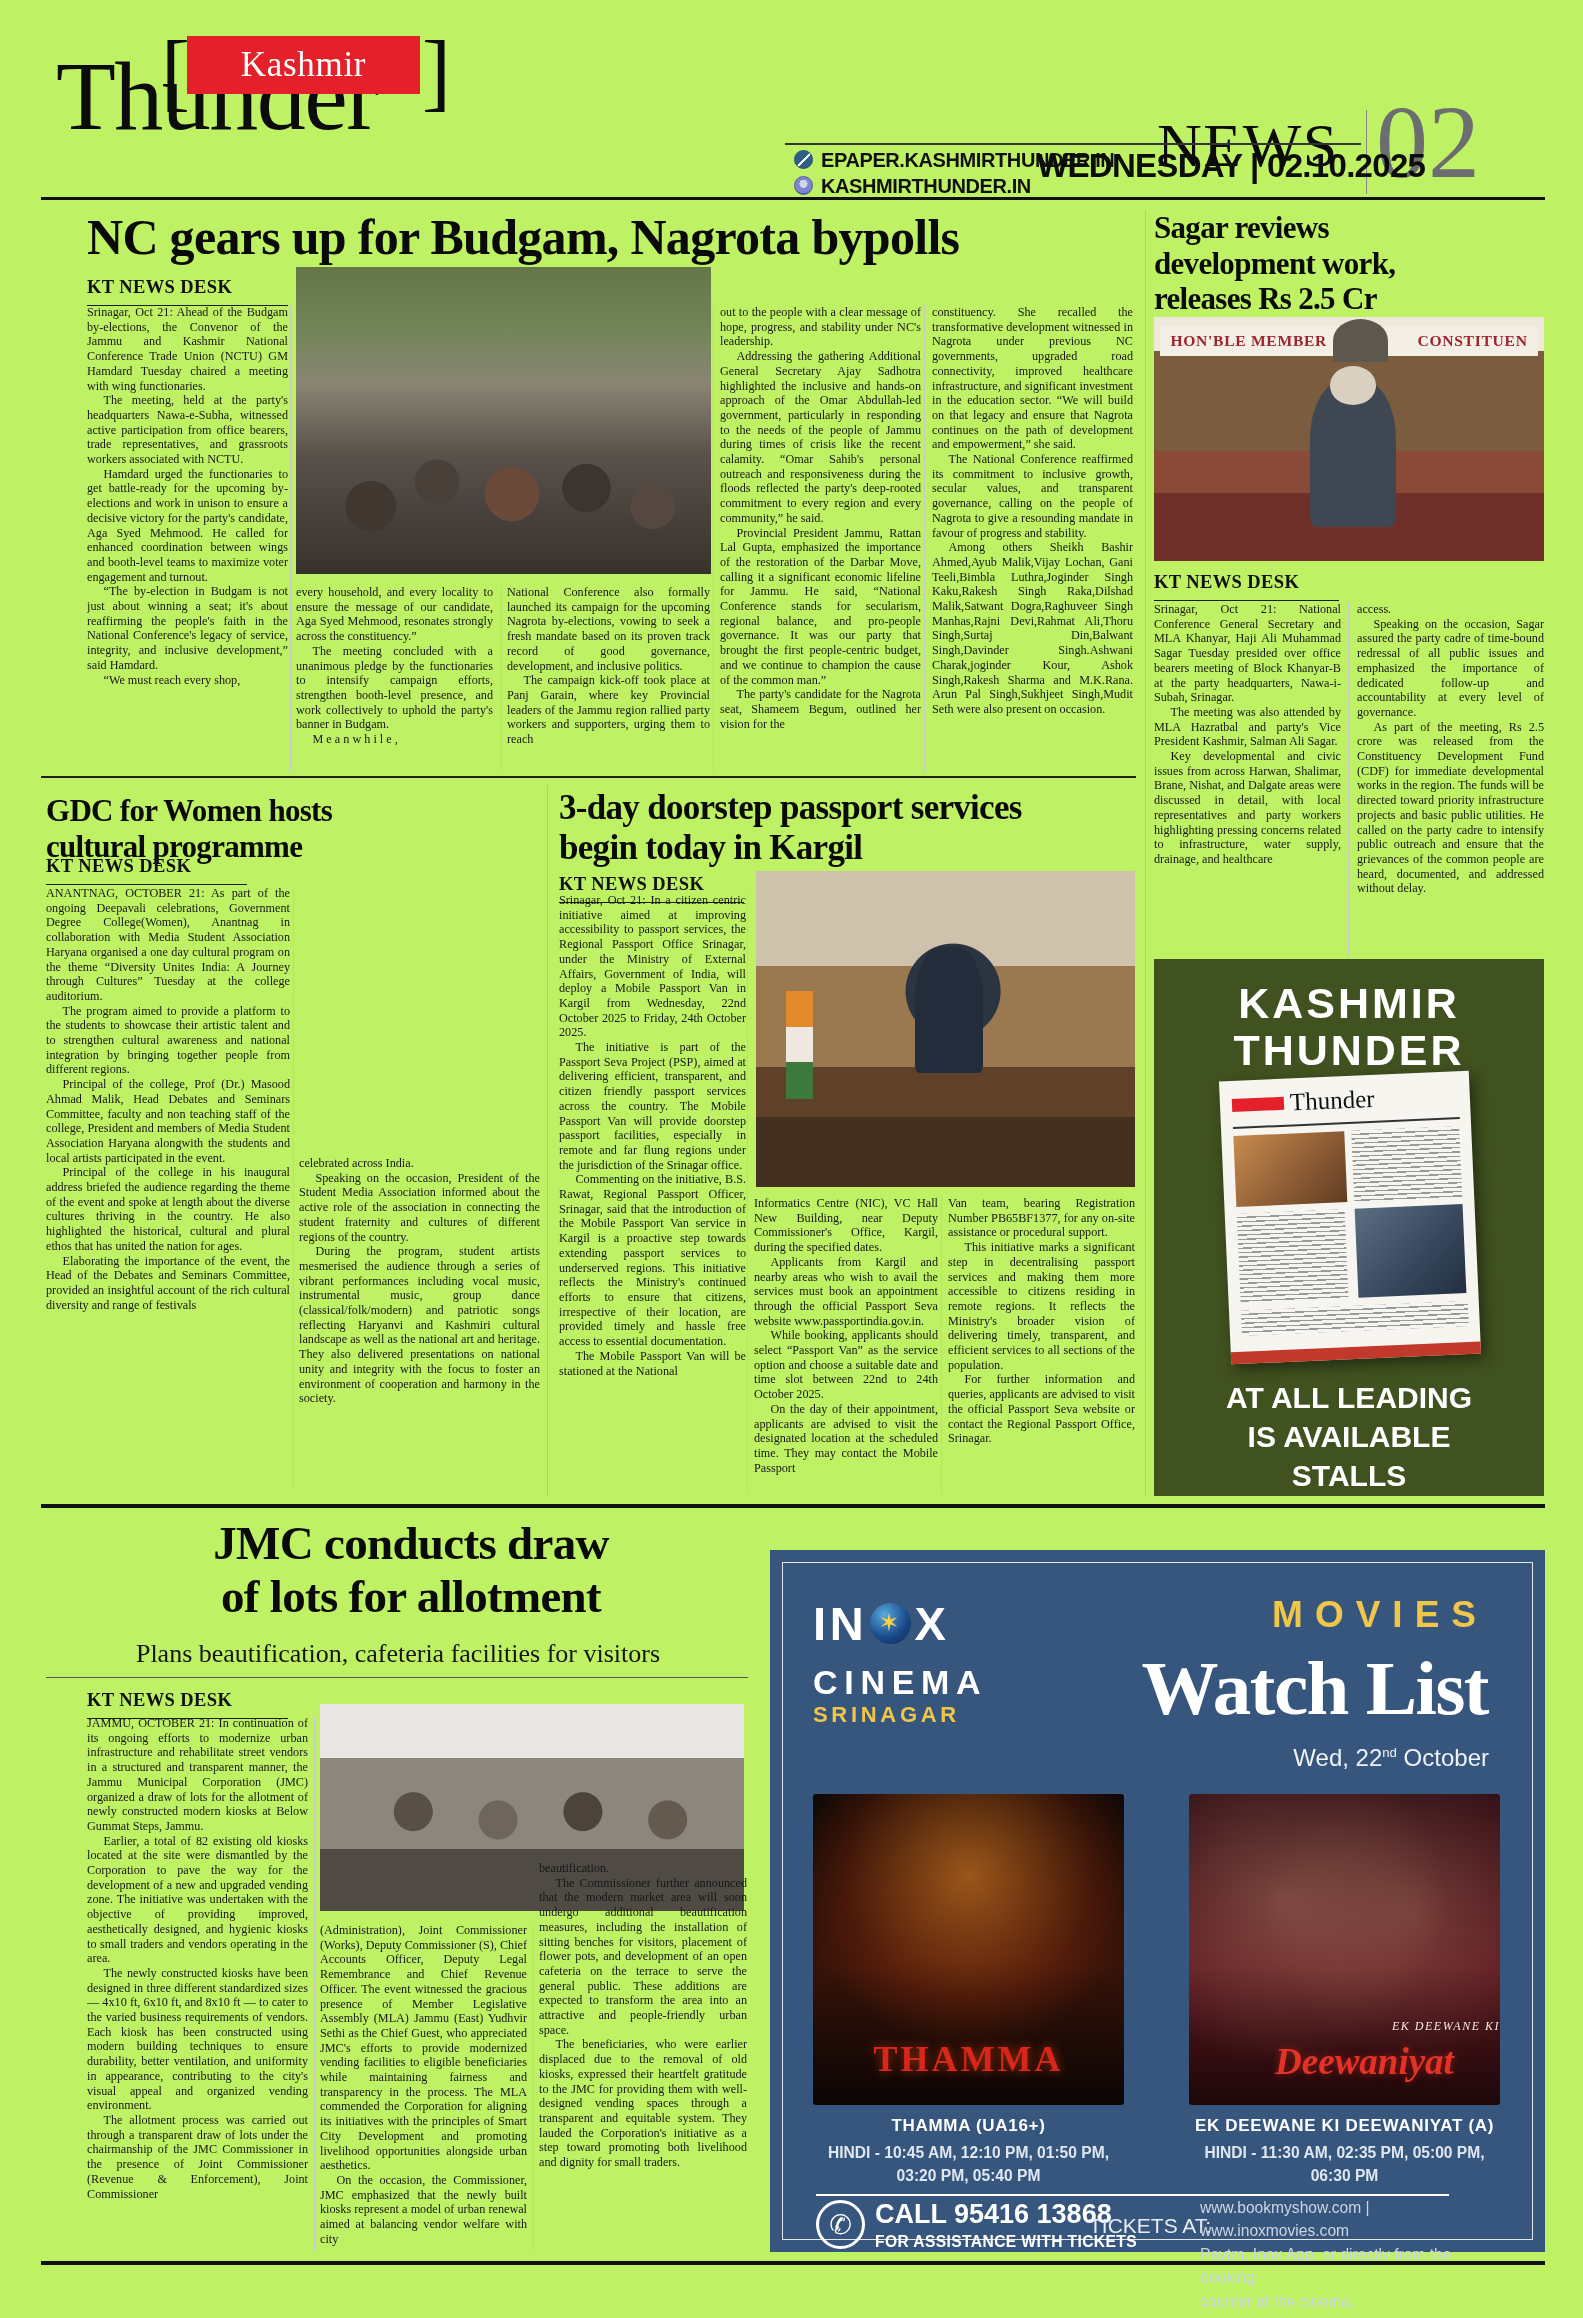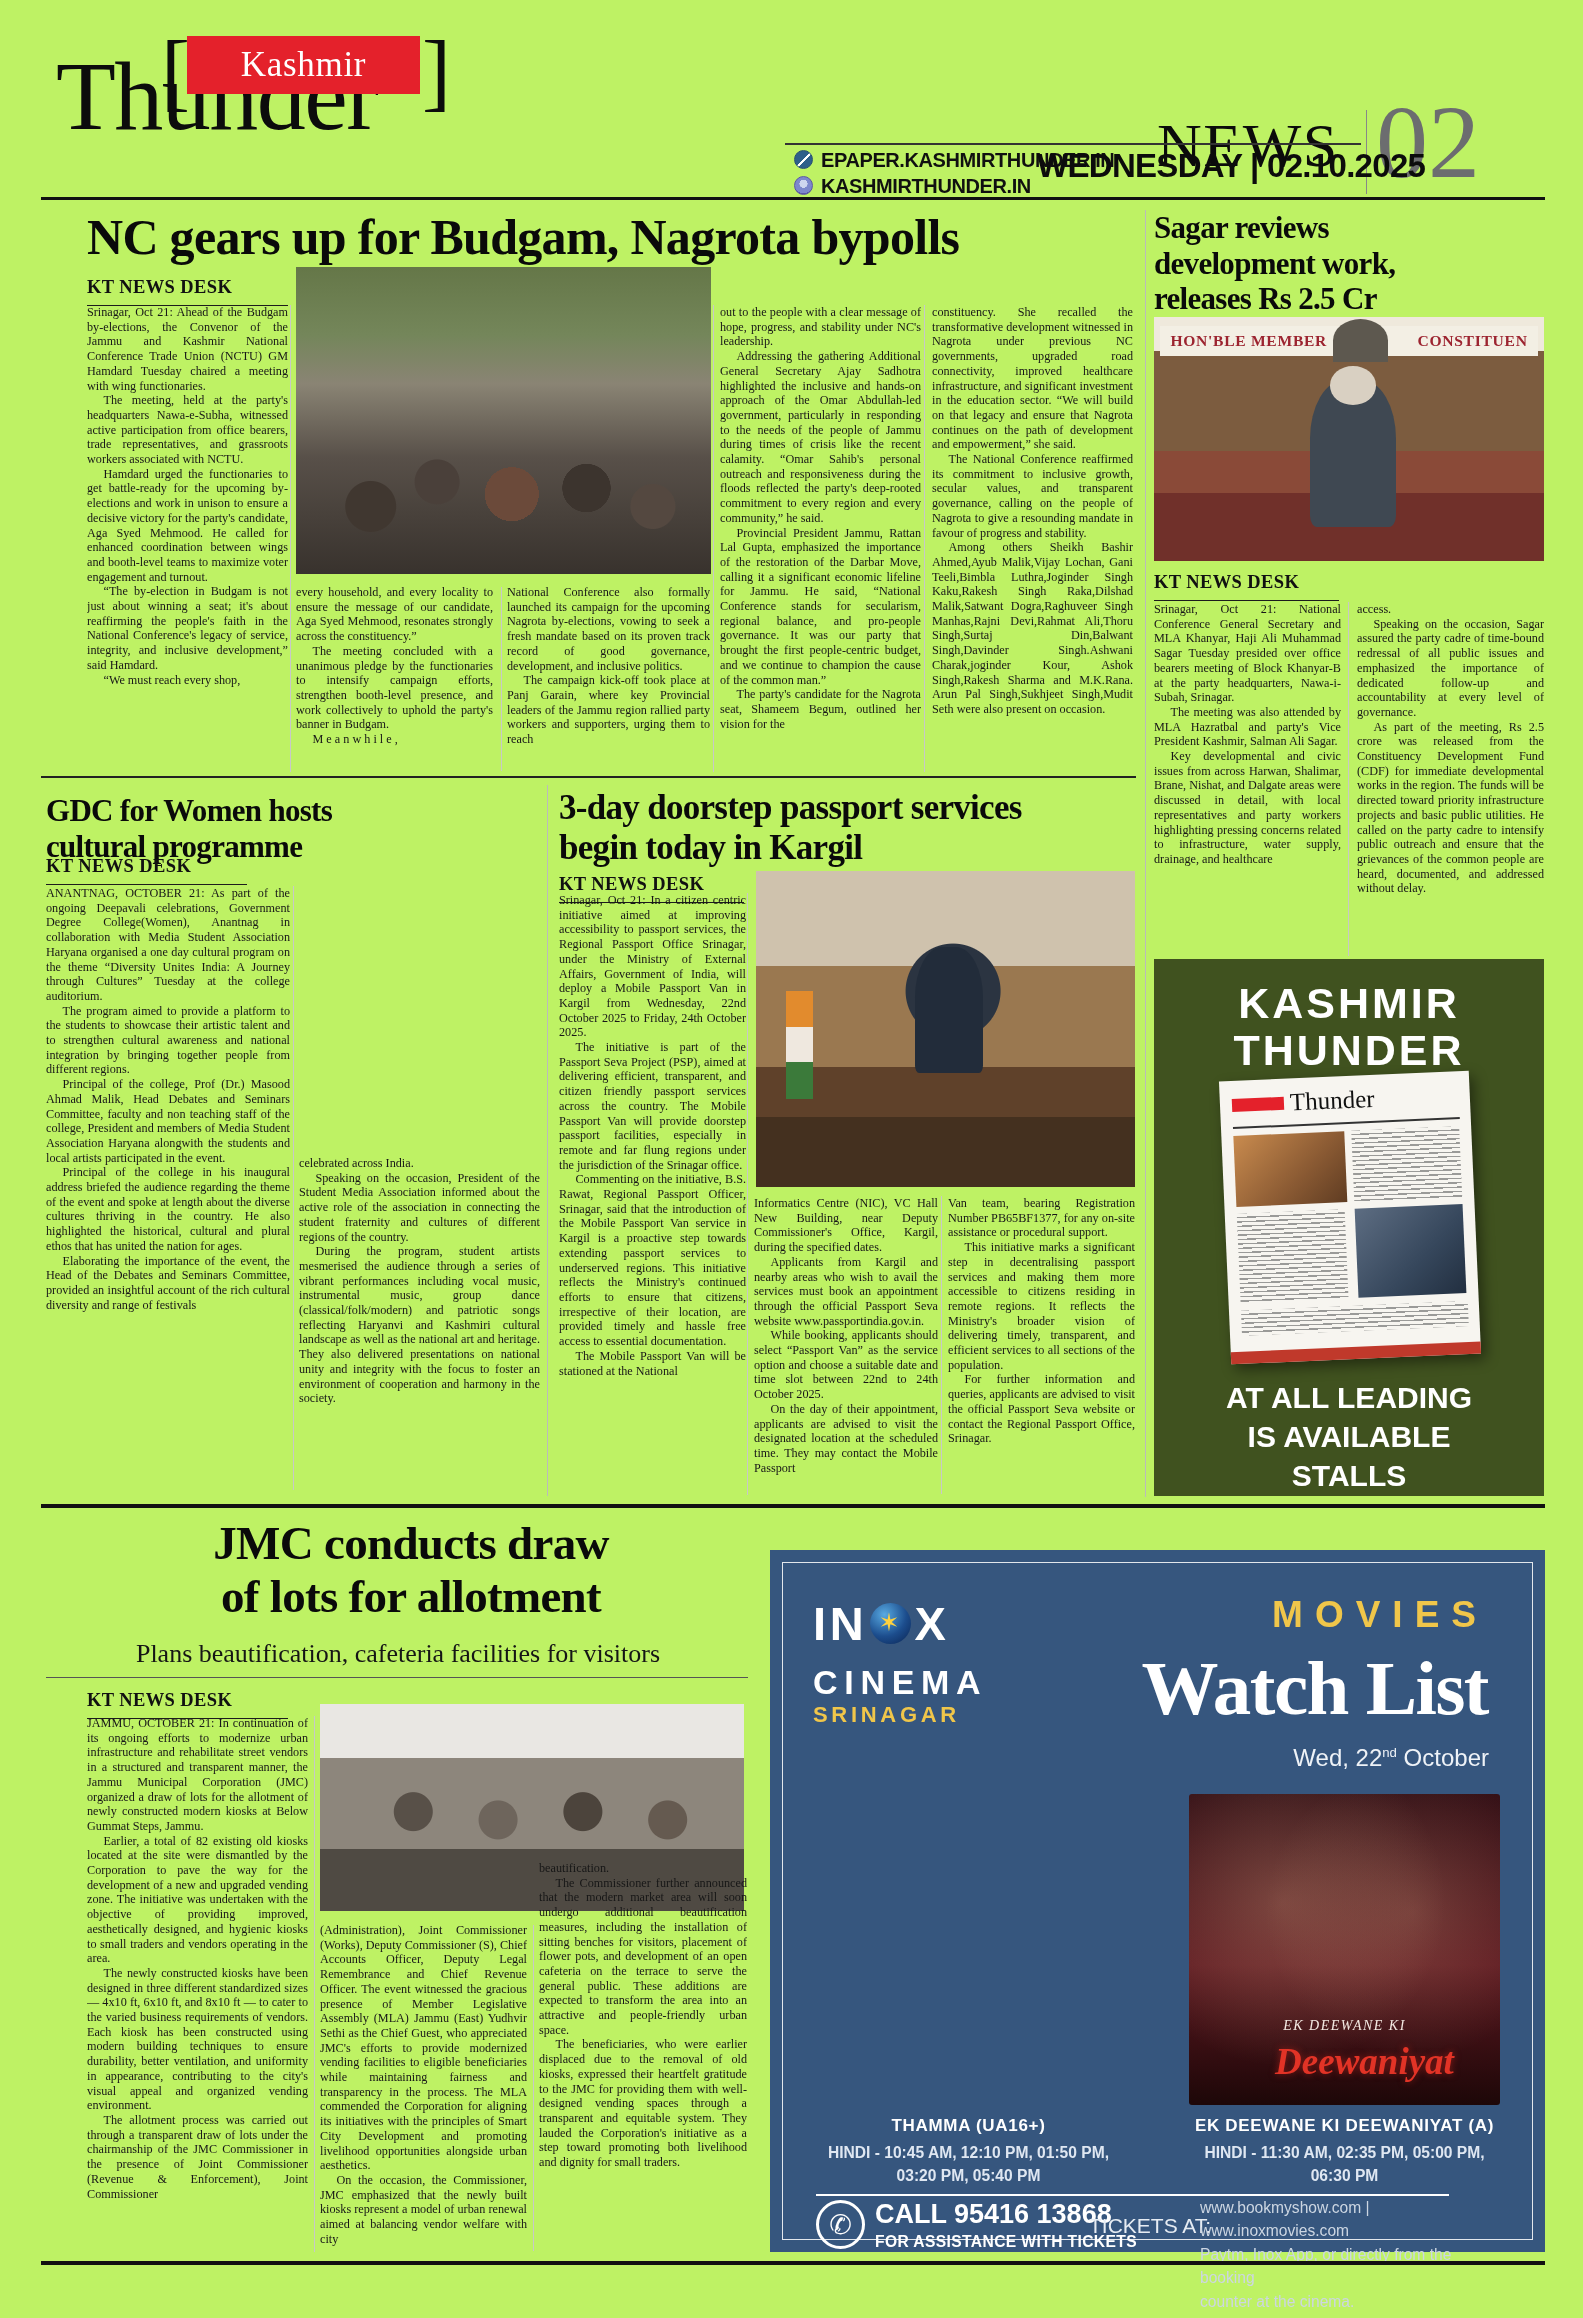--- a/index.html
+++ b/index.html
@@ -65,22 +65,22 @@
   .poster-thamma{background:
       radial-gradient(circle at 50% 26%,rgba(255,146,40,.55),rgba(255,80,20,.15) 45%,transparent 62%),
       linear-gradient(#0d0705,#371309 55%,#0b0504);}
   .poster-thamma .ptitle{position:absolute;left:0;right:0;bottom:25px;text-align:center;
       font-family:"Liberation Serif",serif;font-weight:bold;font-size:36px;letter-spacing:3px;color:#d8271a;
       text-shadow:0 0 10.4px rgba(235,70,20,.65);}
   .poster-deewaniyat{background:
       radial-gradient(circle at 30% 35%,rgba(242,196,152,.28),transparent 55%),
       radial-gradient(circle at 72% 38%,rgba(242,196,152,.22),transparent 50%),
       linear-gradient(#341016,#5c1820 55%,#1d0708);}
-  .poster-deewaniyat .psmall{position:absolute;left:0;right:0;bottom:71px;text-align:center;
-      font-family:"Liberation Serif",serif;font-style:italic;color:#f3e9e2;font-size:14px;letter-spacing:1.5px;}
+  .poster-deewaniyat .psmall{position:absolute;left:0;right:0;bottom:71px;text-align:right;
+      font-family:"Liberation Serif",serif;font-style:italic;color:#f3e9e2;font-size:12px;letter-spacing:1.5px;}
   .poster-deewaniyat .ptitle{position:absolute;left:0;right:0;bottom:22px;text-align:center;
       font-family:"Liberation Serif",serif;font-style:italic;font-weight:bold;font-size:37px;color:#e23326;
       text-shadow:0 0 7.4px rgba(200,40,30,.6);padding-left:40px;}
   .show{position:absolute;width:311px;text-align:center;font-family:"Liberation Sans",sans-serif;color:#e8eef6;}
   .show .st{font-weight:bold;font-size:17px;letter-spacing:0.7px;color:#fff;margin-bottom:6px;}
   .show .sl{font-size:15.6px;line-height:1.45;color:#dfe7f2;font-weight:bold;}
   .phone-circle{width:49px;height:49px;border:3px solid #fff;border-radius:50%;box-sizing:border-box;position:relative;}
   .phone-circle::after{content:"✆";position:absolute;left:50%;top:50%;transform:translate(-50%,-52%);
       color:#fff;font-size:27px;font-family:"DejaVu Sans",sans-serif;}
   .ad-call{font-family:"Liberation Sans",sans-serif;font-weight:bold;color:#fff;font-size:27px;letter-spacing:0px;}
@@ -325,20 +325,23 @@
     </div>
     <div class="abs ad-cinema" style="left:43px;top:113px;">CINEMA</div>
     <div class="abs ad-city" style="left:43px;top:152px;">SRINAGAR</div>
 
     <div class="abs ad-movies" style="left:370px;top:44px;width:348px;">MOVIES</div>
     <div class="abs ad-watch" style="left:244px;top:100px;width:474px;">Watch List</div>
     <div class="abs ad-date" style="left:393px;top:194px;width:326px;">
       <span>Wed, 22</span><sup>nd</sup><span> October</span>
     </div>
 
+    <div class="abs photo poster poster-thamma" style="left:43px;top:244px;width:311px;height:311px;">
+      <div class="ptitle">THAMMA</div>
+    </div>
     <div class="abs photo poster poster-deewaniyat" style="left:419px;top:244px;width:311px;height:311px;">
       <div class="psmall">EK DEEWANE KI</div>
       <div class="ptitle">Deewaniyat</div>
     </div>
 
     <div class="show" style="left:43px;top:566px;">
       <div class="st">THAMMA (UA16+)</div>
       <div class="sl">HINDI - 10:45 AM, 12:10 PM, 01:50 PM,</div>
       <div class="sl">03:20 PM, 05:40 PM</div>
     </div>

